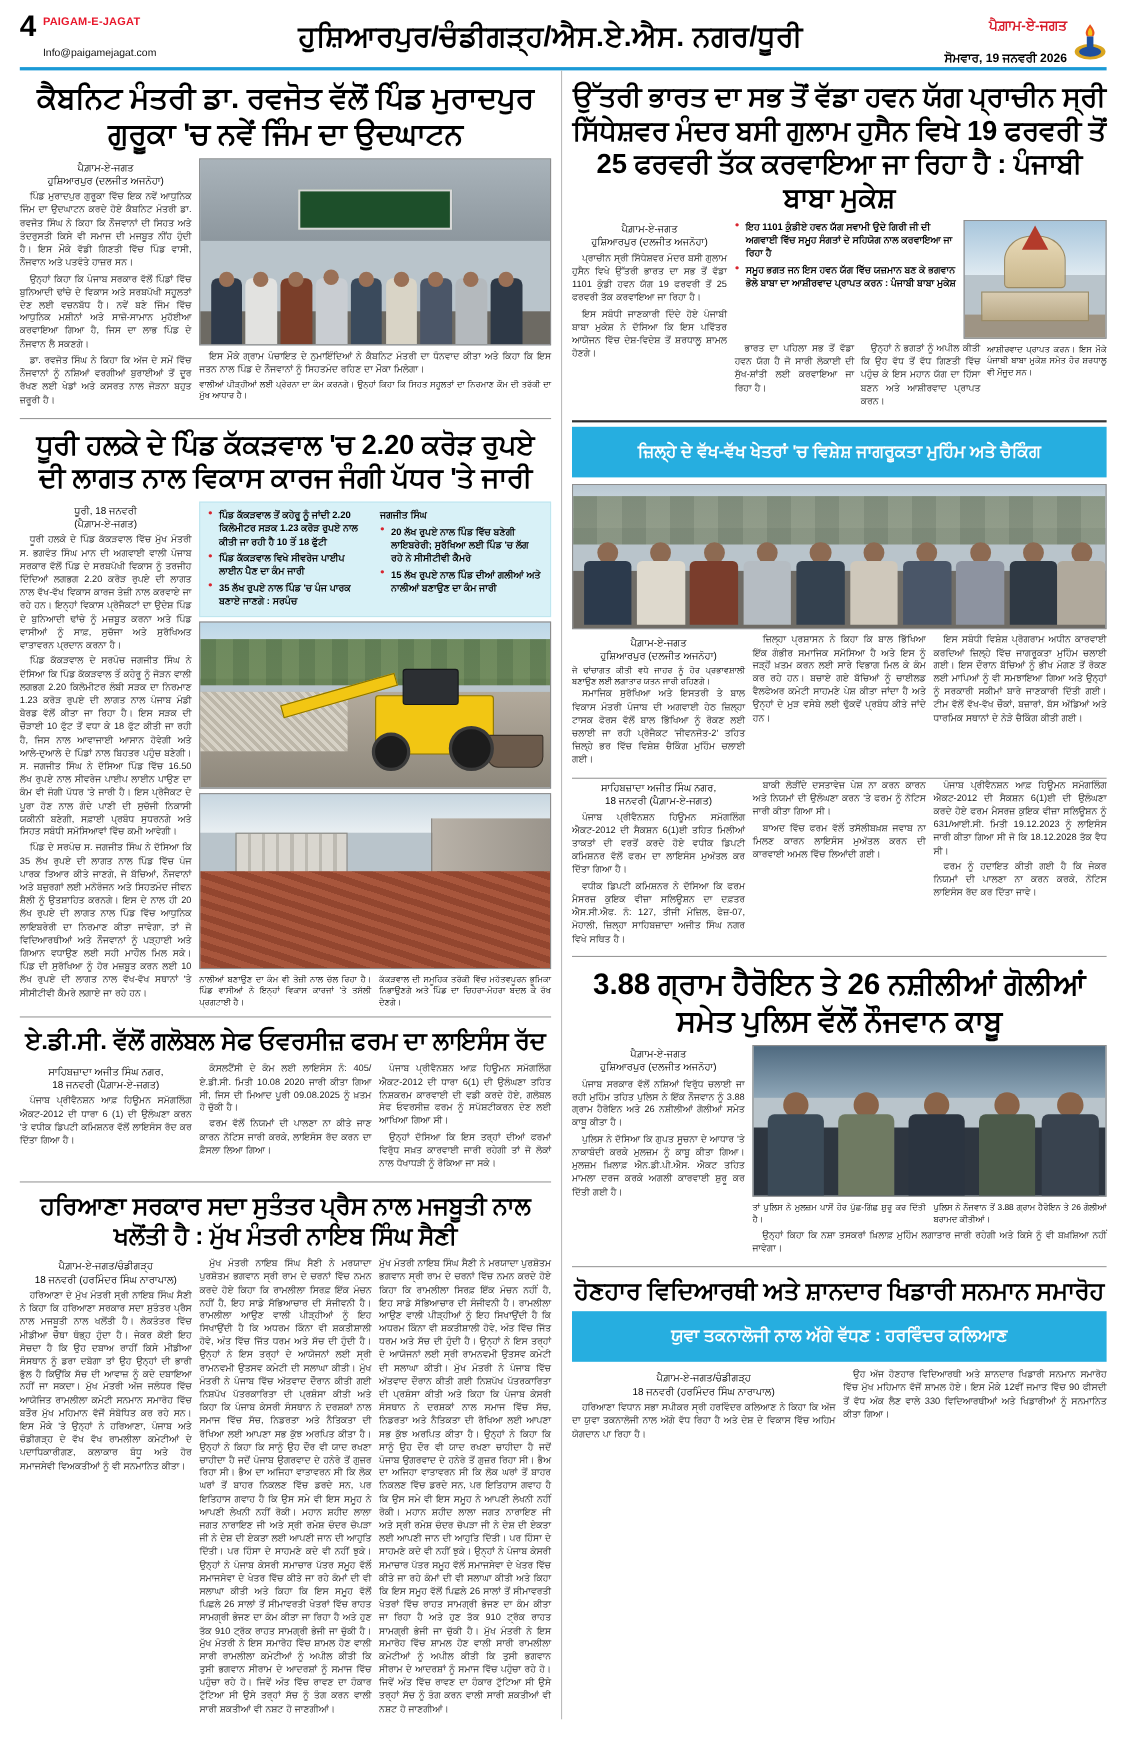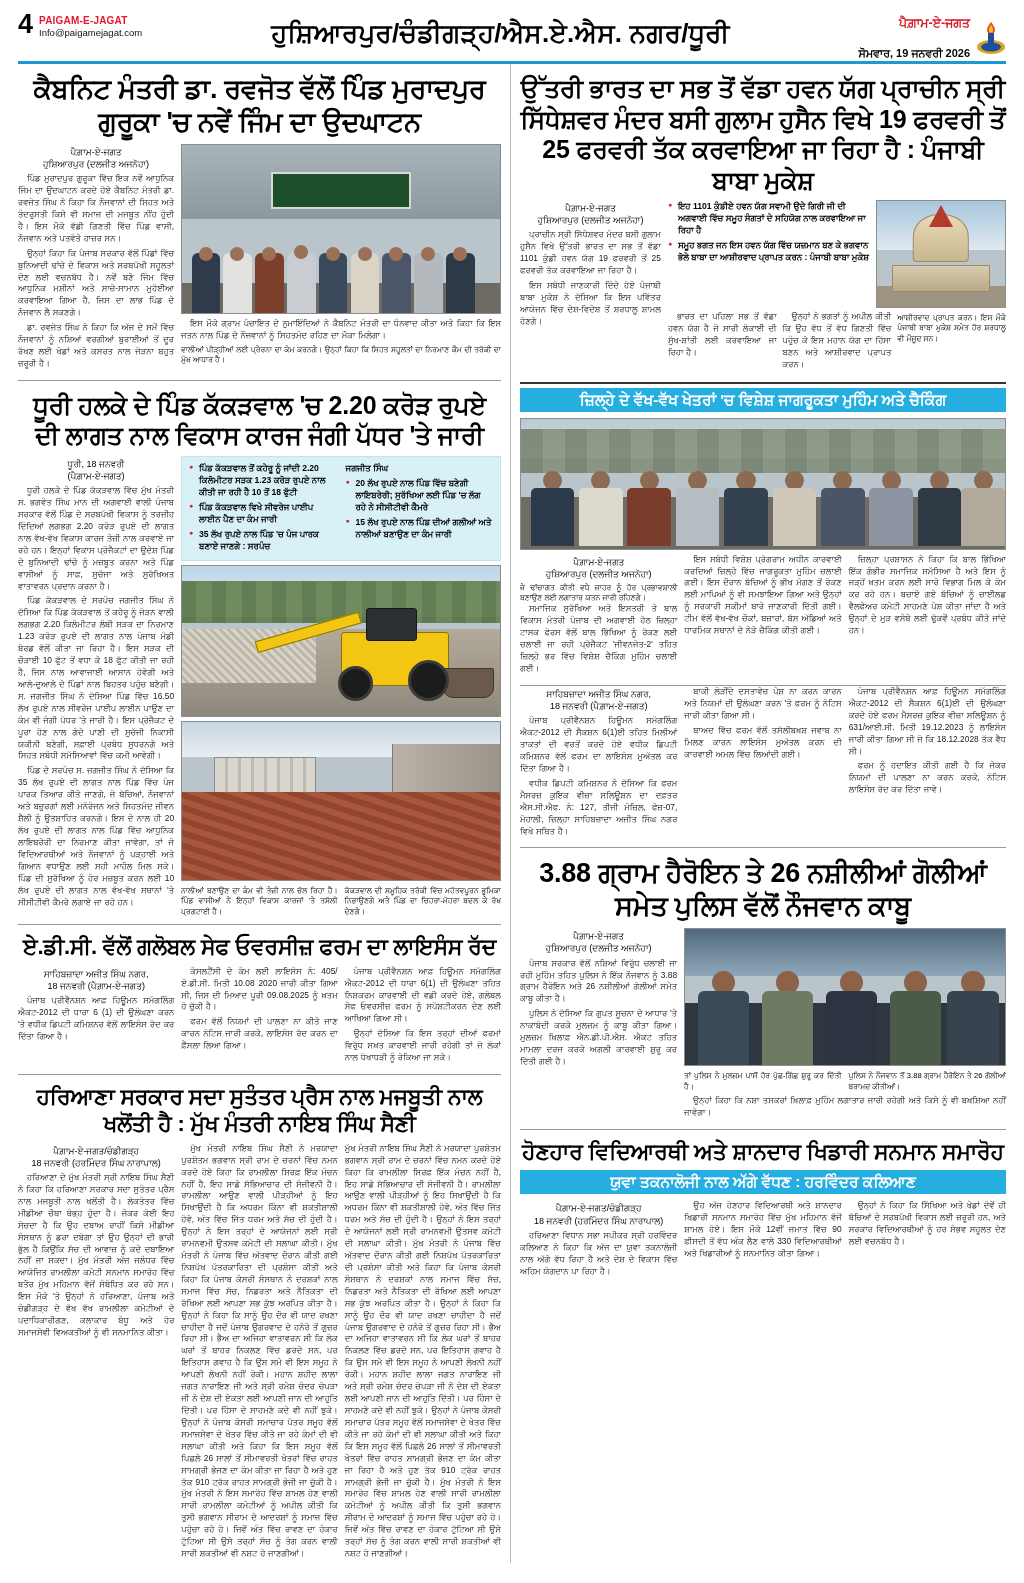--- a/index.html
+++ b/index.html
@@ -14,21 +14,21 @@
   }
   .page { width:1024px; height:1583px; position:relative; padding:0 18px; }
 
   
   .masthead { display:flex; align-items:flex-start; justify-content:space-between;
               height:58px; padding-top:12px; }
   .mh-left { display:flex; align-items:flex-start; gap:6px; }
   .mh-pageno { font-size:27px; font-weight:bold; line-height:0.95; color:#000; }
   .mh-brandbox { padding-top:3px; }
   .mh-brand { color:#e8172b; font-size:10px; font-weight:bold; letter-spacing:.2px; }
-  .mh-email { color:#111; font-size:9.5px; margin-top:1px; }
+  .mh-email { color:#111; font-size:9.5px; margin-top:17px; }
   .mh-center { flex:1; text-align:center; font-size:26px; font-weight:bold;
                letter-spacing:.3px; padding-top:6px; }
   .mh-right { text-align:right; display:flex; align-items:center; gap:6px; padding-top:4px;}
   .mh-r-text { text-align:right; }
   .mh-logotext { color:#d81b2a; font-size:12.5px; font-weight:bold; }
   .mh-date { font-size:11px; font-weight:bold; margin-top:16px; }
   .mh-torch { width:30px; height:34px; position:relative; }
 
   .rule-blue { height:3px; background:#1b9ad6; margin:3px 0 0 0; }
 
@@ -36,21 +36,21 @@
   .cols { display:flex; gap:0; }
   .col-left { width:492px; padding-right:9px; }
   .col-right { width:496px; padding-left:9px; border-left:1px solid #bbb; }
 
   
   h1.head { font-size:27px; line-height:1.22; font-weight:bold; text-align:center;
             margin:9px 0 5px 0; letter-spacing:-.2px; }
   h1.head.sm { font-size:25px; }
   h1.head.xs { font-size:22px; }
   h2.sub-band { background:#26aee0; color:#fff; text-align:center; font-weight:bold;
-                font-size:15.5px; padding:3px 4px; margin:4px 0 6px 0; }
+                font-size:15.5px; padding:14px 4px; margin:4px 0 6px 0; }
 
   .byline { text-align:center; font-size:9px; line-height:1.35; margin:2px 0 3px 0; }
 
   
   .cbox { display:flex; gap:7px; }
   .tcol { flex:1; }
   .para { font-size:8.4px; line-height:1.42; text-align:justify;
           color:#1a1a1a; margin:0 0 3px 0; word-spacing:.4px; hyphens:auto; }
   .para.ind { text-indent:9px; }
 
@@ -427,24 +427,24 @@
         <div class="cbox" style="margin-top:4px">
           <div class="tcol">
             <div class="byline">
               <div>ਪੈਗ਼ਾਮ-ਏ-ਜਗਤ</div>
               <div>ਹੁਸ਼ਿਆਰਪੁਰ (ਦਲਜੀਤ ਅਜਨੋਹਾ)</div>
             </div>
             <div class="cap">ਜੇ ਢਾਂਚਾਗਤ ਕੀਤੀ ਵਧੇ ਜਾਹਰ ਨੂੰ ਹੋਰ ਪ੍ਰਭਾਵਸ਼ਾਲੀ ਬਣਾਉਣ ਲਈ ਲਗਾਤਾਰ ਯਤਨ ਜਾਰੀ ਰਹਿਣਗੇ।</div>
             <p class="para ind">ਸਮਾਜਿਕ ਸੁਰੱਖਿਆ ਅਤੇ ਇਸਤਰੀ ਤੇ ਬਾਲ ਵਿਕਾਸ ਮੰਤਰੀ ਪੰਜਾਬ ਦੀ ਅਗਵਾਈ ਹੇਠ ਜ਼ਿਲ੍ਹਾ ਟਾਸਕ ਫੋਰਸ ਵੱਲੋਂ ਬਾਲ ਭਿੱਖਿਆ ਨੂੰ ਰੋਕਣ ਲਈ ਚਲਾਈ ਜਾ ਰਹੀ ਪ੍ਰੋਜੈਕਟ 'ਜੀਵਨਜੋਤ-2' ਤਹਿਤ ਜ਼ਿਲ੍ਹੇ ਭਰ ਵਿੱਚ ਵਿਸ਼ੇਸ਼ ਚੈਕਿੰਗ ਮੁਹਿੰਮ ਚਲਾਈ ਗਈ।</p>
           </div>
           <div class="tcol">
+            <p class="para ind">ਜ਼ਿਲ੍ਹਾ ਪ੍ਰਸ਼ਾਸਨ ਨੇ ਕਿਹਾ ਕਿ ਬਾਲ ਭਿੱਖਿਆ ਇੱਕ ਗੰਭੀਰ ਸਮਾਜਿਕ ਸਮੱਸਿਆ ਹੈ ਅਤੇ ਇਸ ਨੂੰ ਜੜ੍ਹੋਂ ਖ਼ਤਮ ਕਰਨ ਲਈ ਸਾਰੇ ਵਿਭਾਗ ਮਿਲ ਕੇ ਕੰਮ ਕਰ ਰਹੇ ਹਨ। ਬਚਾਏ ਗਏ ਬੱਚਿਆਂ ਨੂੰ ਚਾਈਲਡ ਵੈਲਫੇਅਰ ਕਮੇਟੀ ਸਾਹਮਣੇ ਪੇਸ਼ ਕੀਤਾ ਜਾਂਦਾ ਹੈ ਅਤੇ ਉਨ੍ਹਾਂ ਦੇ ਮੁੜ ਵਸੇਬੇ ਲਈ ਢੁੱਕਵੇਂ ਪ੍ਰਬੰਧ ਕੀਤੇ ਜਾਂਦੇ ਹਨ।</p>
+          </div>
+          <div class="tcol">
             <p class="para ind">ਇਸ ਸਬੰਧੀ ਵਿਸ਼ੇਸ਼ ਪ੍ਰੋਗਰਾਮ ਅਧੀਨ ਕਾਰਵਾਈ ਕਰਦਿਆਂ ਜ਼ਿਲ੍ਹੇ ਵਿੱਚ ਜਾਗਰੂਕਤਾ ਮੁਹਿੰਮ ਚਲਾਈ ਗਈ। ਇਸ ਦੌਰਾਨ ਬੱਚਿਆਂ ਨੂੰ ਭੀਖ ਮੰਗਣ ਤੋਂ ਰੋਕਣ ਲਈ ਮਾਪਿਆਂ ਨੂੰ ਵੀ ਸਮਝਾਇਆ ਗਿਆ ਅਤੇ ਉਨ੍ਹਾਂ ਨੂੰ ਸਰਕਾਰੀ ਸਕੀਮਾਂ ਬਾਰੇ ਜਾਣਕਾਰੀ ਦਿੱਤੀ ਗਈ। ਟੀਮ ਵੱਲੋਂ ਵੱਖ-ਵੱਖ ਚੌਕਾਂ, ਬਜ਼ਾਰਾਂ, ਬੱਸ ਅੱਡਿਆਂ ਅਤੇ ਧਾਰਮਿਕ ਸਥਾਨਾਂ ਦੇ ਨੇੜੇ ਚੈਕਿੰਗ ਕੀਤੀ ਗਈ।</p>
-          </div>
-          <div class="tcol">
-            <p class="para ind">ਜ਼ਿਲ੍ਹਾ ਪ੍ਰਸ਼ਾਸਨ ਨੇ ਕਿਹਾ ਕਿ ਬਾਲ ਭਿੱਖਿਆ ਇੱਕ ਗੰਭੀਰ ਸਮਾਜਿਕ ਸਮੱਸਿਆ ਹੈ ਅਤੇ ਇਸ ਨੂੰ ਜੜ੍ਹੋਂ ਖ਼ਤਮ ਕਰਨ ਲਈ ਸਾਰੇ ਵਿਭਾਗ ਮਿਲ ਕੇ ਕੰਮ ਕਰ ਰਹੇ ਹਨ। ਬਚਾਏ ਗਏ ਬੱਚਿਆਂ ਨੂੰ ਚਾਈਲਡ ਵੈਲਫੇਅਰ ਕਮੇਟੀ ਸਾਹਮਣੇ ਪੇਸ਼ ਕੀਤਾ ਜਾਂਦਾ ਹੈ ਅਤੇ ਉਨ੍ਹਾਂ ਦੇ ਮੁੜ ਵਸੇਬੇ ਲਈ ਢੁੱਕਵੇਂ ਪ੍ਰਬੰਧ ਕੀਤੇ ਜਾਂਦੇ ਹਨ।</p>
           </div>
         </div>
       </div>
 
       <div class="hr-thin"></div>
 
       <div>
         <div class="cbox">
           <div class="tcol">
             <div class="byline">
@@ -523,21 +523,18 @@
           <div class="tcol">
             <div class="byline">
               <div>ਪੈਗ਼ਾਮ-ਏ-ਜਗਤ/ਚੰਡੀਗੜ੍ਹ</div>
               <div>18 ਜਨਵਰੀ (ਹਰਮਿੰਦਰ ਸਿੰਘ ਨਾਰਾਪਾਲ)</div>
             </div>
             <p class="para ind">ਹਰਿਆਣਾ ਵਿਧਾਨ ਸਭਾ ਸਪੀਕਰ ਸ੍ਰੀ ਹਰਵਿੰਦਰ ਕਲਿਆਣ ਨੇ ਕਿਹਾ ਕਿ ਅੱਜ ਦਾ ਯੁਵਾ ਤਕਨਾਲੋਜੀ ਨਾਲ ਅੱਗੇ ਵੱਧ ਰਿਹਾ ਹੈ ਅਤੇ ਦੇਸ਼ ਦੇ ਵਿਕਾਸ ਵਿੱਚ ਅਹਿਮ ਯੋਗਦਾਨ ਪਾ ਰਿਹਾ ਹੈ।</p>
           </div>
           <div class="tcol">
             <p class="para ind">ਉਹ ਅੱਜ ਹੋਣਹਾਰ ਵਿਦਿਆਰਥੀ ਅਤੇ ਸ਼ਾਨਦਾਰ ਖਿਡਾਰੀ ਸਨਮਾਨ ਸਮਾਰੋਹ ਵਿੱਚ ਮੁੱਖ ਮਹਿਮਾਨ ਵੱਜੋਂ ਸ਼ਾਮਲ ਹੋਏ। ਇਸ ਮੌਕੇ 12ਵੀਂ ਜਮਾਤ ਵਿੱਚ 90 ਫੀਸਦੀ ਤੋਂ ਵੱਧ ਅੰਕ ਲੈਣ ਵਾਲੇ 330 ਵਿਦਿਆਰਥੀਆਂ ਅਤੇ ਖਿਡਾਰੀਆਂ ਨੂੰ ਸਨਮਾਨਿਤ ਕੀਤਾ ਗਿਆ।</p>
           </div>
-          <div class="tcol">
-            <p class="para ind">ਉਨ੍ਹਾਂ ਨੇ ਕਿਹਾ ਕਿ ਸਿੱਖਿਆ ਅਤੇ ਖੇਡਾਂ ਦੋਵੇਂ ਹੀ ਬੱਚਿਆਂ ਦੇ ਸਰਬਪੱਖੀ ਵਿਕਾਸ ਲਈ ਜ਼ਰੂਰੀ ਹਨ, ਅਤੇ ਸਰਕਾਰ ਵਿਦਿਆਰਥੀਆਂ ਨੂੰ ਹਰ ਸੰਭਵ ਸਹੂਲਤ ਦੇਣ ਲਈ ਵਚਨਬੱਧ ਹੈ।</p>
-          </div>
         </div>
       </div>
 
     </div>
   </div>
 </div>
 
 </body></html>

